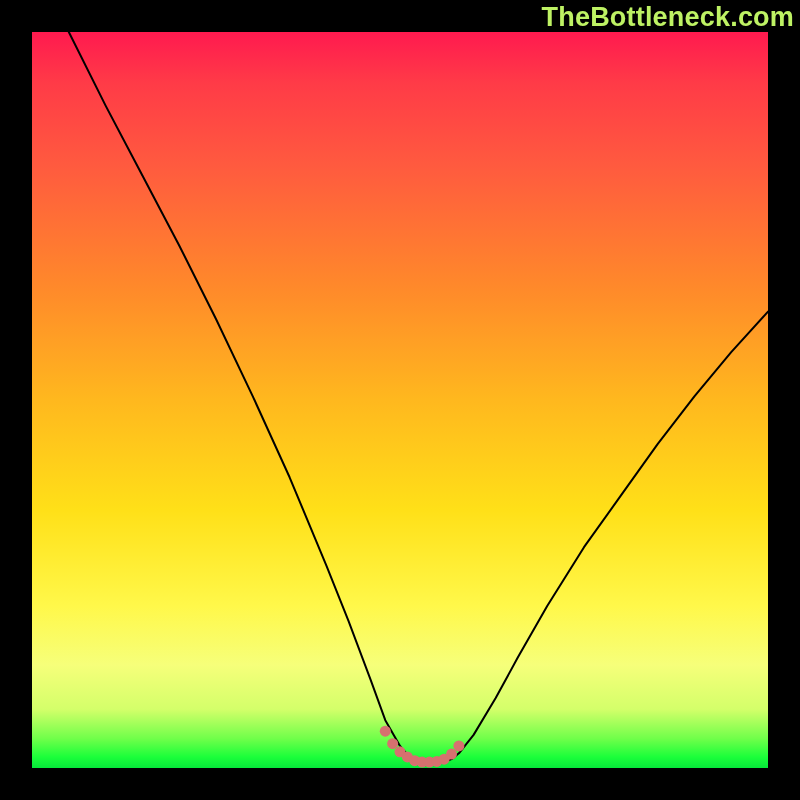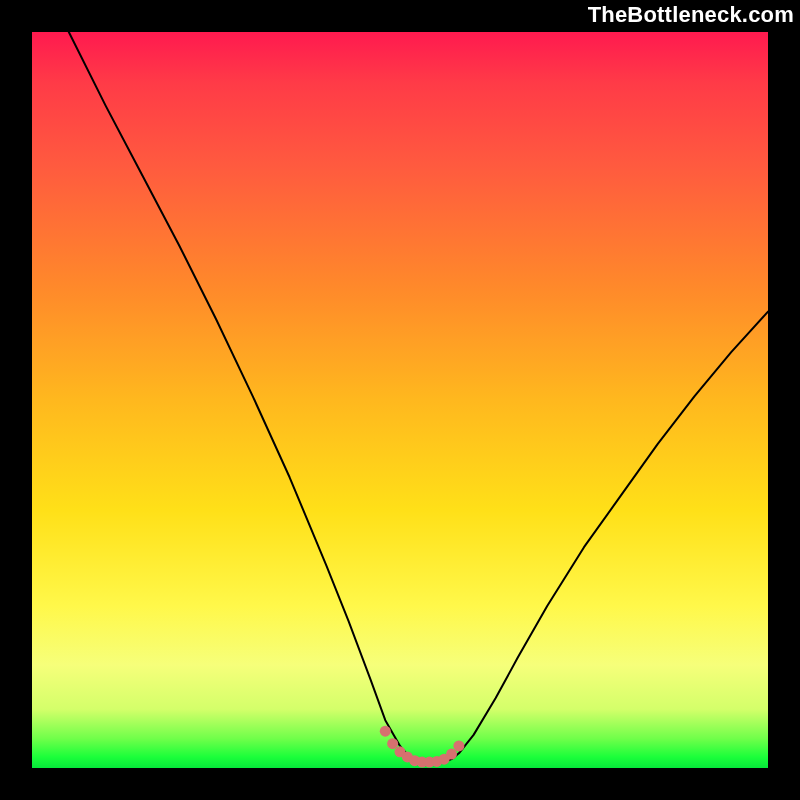--- a/index.html
+++ b/index.html
@@ -14,22 +14,22 @@
   .frame {
     position: relative;
     width: 800px;
     height: 800px;
     background: #000;
   }
   .watermark {
     position: absolute;
     top: 2px;
     right: 6px;
-    color: #ffffff;
-    font-size: 22px;
+    color: #bef264;
+    font-size: 27px;
     font-weight: 600;
     letter-spacing: 0.2px;
     z-index: 10;
   }
   .plot-area {
     position: absolute;
     left: 32px;
     top: 32px;
     width: 736px;
     height: 736px;

